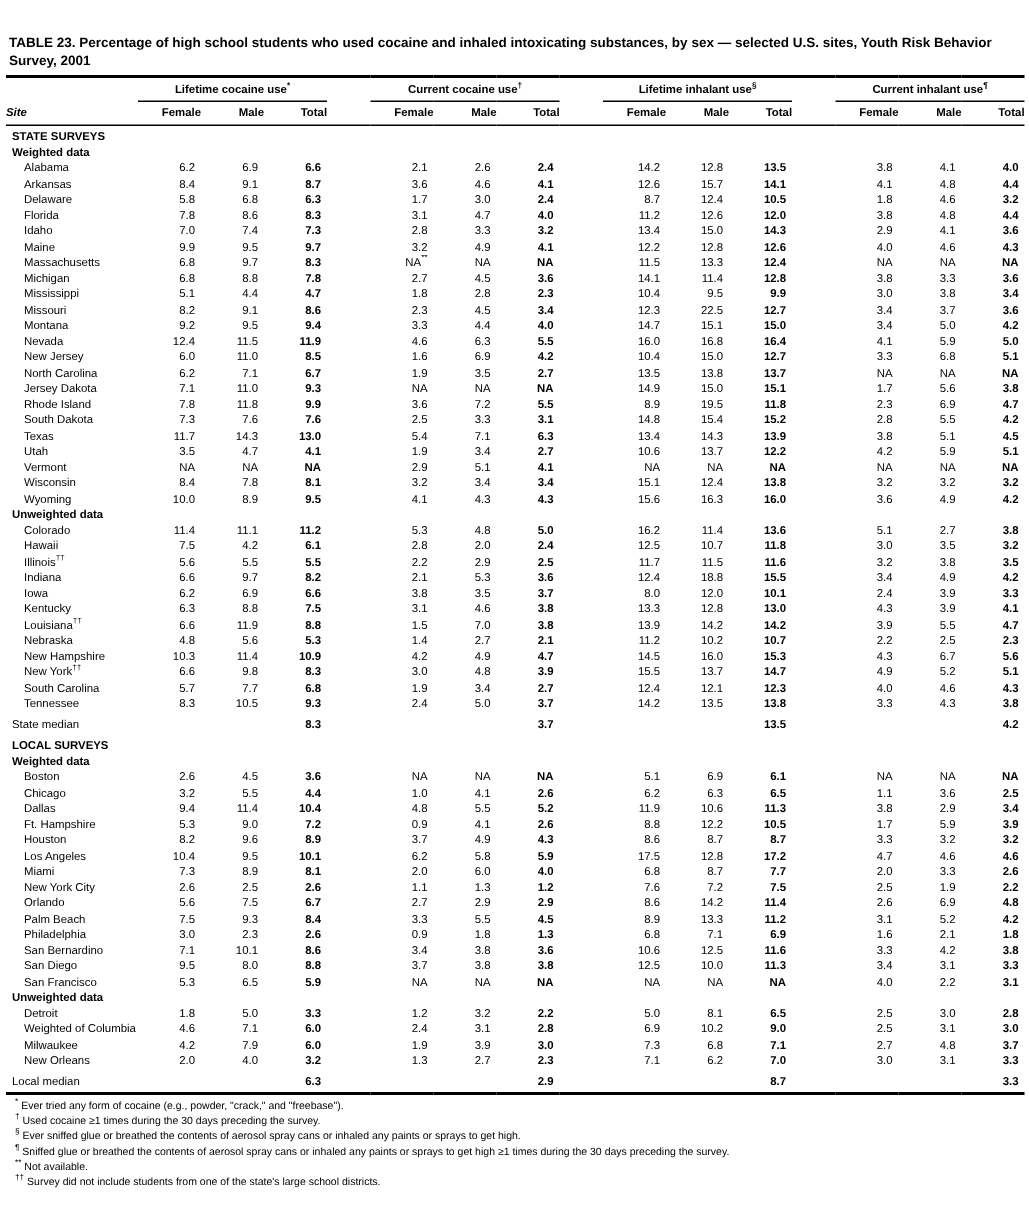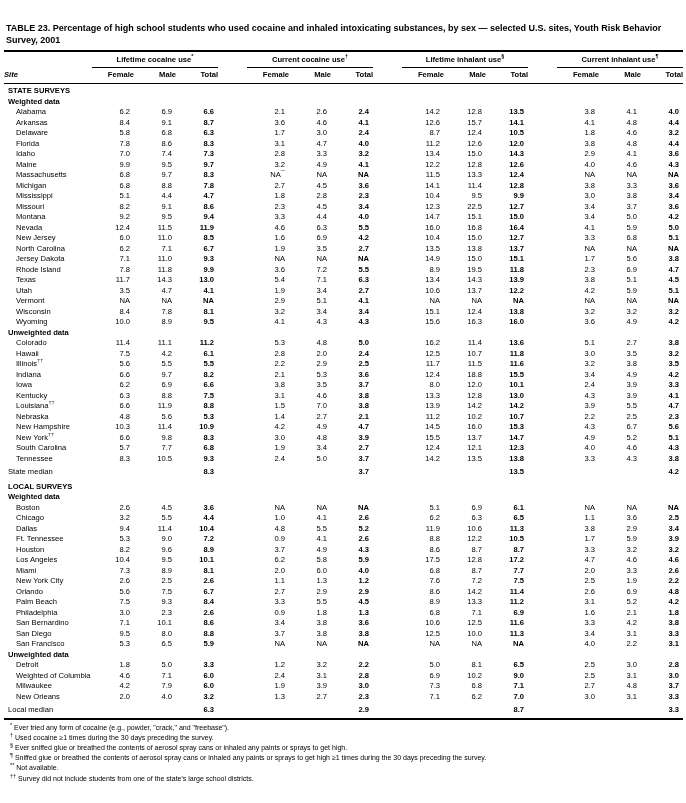--- a/index.html
+++ b/index.html
@@ -390,20 +390,38 @@
           <td></td>
           <td class="num">8.9</td>
           <td class="num">19.5</td>
           <td class="num total">11.8</td>
           <td></td>
           <td class="num">2.3</td>
           <td class="num">6.9</td>
           <td class="num total">4.7</td>
         </tr>
         <tr>
+          <td class="site">South Dakota</td>
+          <td class="num">7.3</td>
+          <td class="num">7.6</td>
+          <td class="num total">7.6</td>
+          <td></td>
+          <td class="num">2.5</td>
+          <td class="num">3.3</td>
+          <td class="num total">3.1</td>
+          <td></td>
+          <td class="num">14.8</td>
+          <td class="num">15.4</td>
+          <td class="num total">15.2</td>
+          <td></td>
+          <td class="num">2.8</td>
+          <td class="num">5.5</td>
+          <td class="num total">4.2</td>
+        </tr>
+        <tr>
           <td class="site">Texas</td>
           <td class="num">11.7</td>
           <td class="num">14.3</td>
           <td class="num total">13.0</td>
           <td></td>
           <td class="num">5.4</td>
           <td class="num">7.1</td>
           <td class="num total">6.3</td>
           <td></td>
           <td class="num">13.4</td>
@@ -777,21 +795,21 @@
           <td></td>
           <td class="num">11.9</td>
           <td class="num">10.6</td>
           <td class="num total">11.3</td>
           <td></td>
           <td class="num">3.8</td>
           <td class="num">2.9</td>
           <td class="num total">3.4</td>
         </tr>
         <tr>
-          <td class="site">Ft. Tennessee</td>
+          <td class="site">Ft. Hampshire</td>
           <td class="num">5.3</td>
           <td class="num">9.0</td>
           <td class="num total">7.2</td>
           <td></td>
           <td class="num">0.9</td>
           <td class="num">4.1</td>
           <td class="num total">2.6</td>
           <td></td>
           <td class="num">8.8</td>
           <td class="num">12.2</td>

